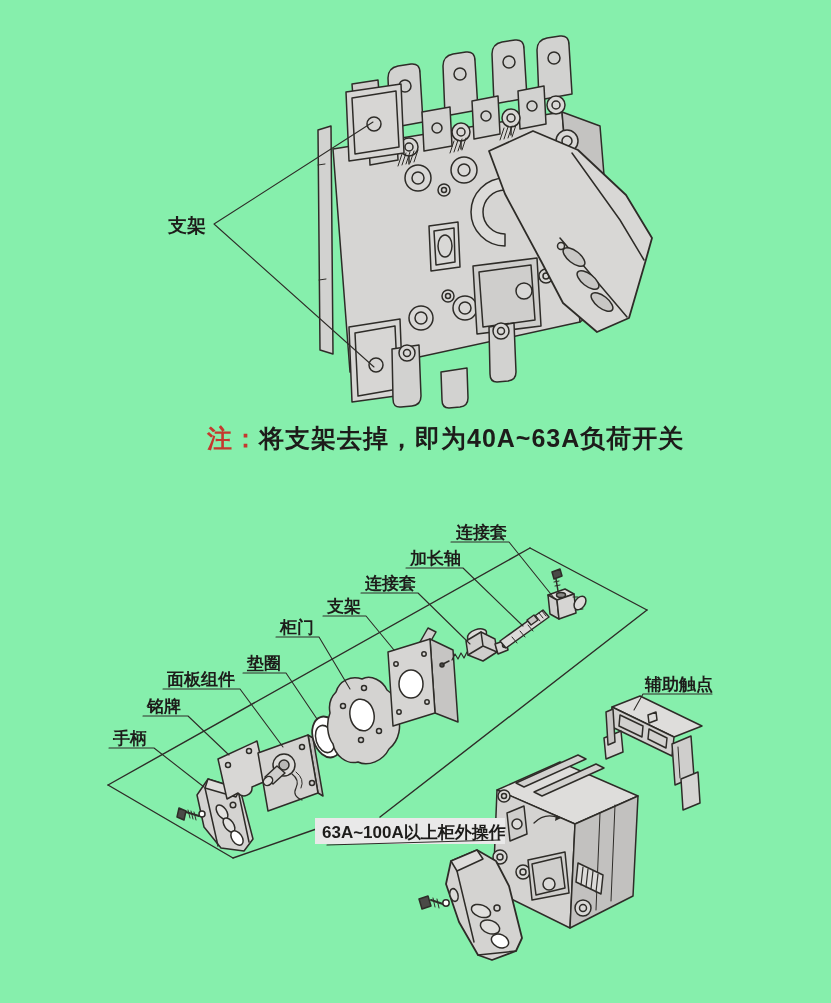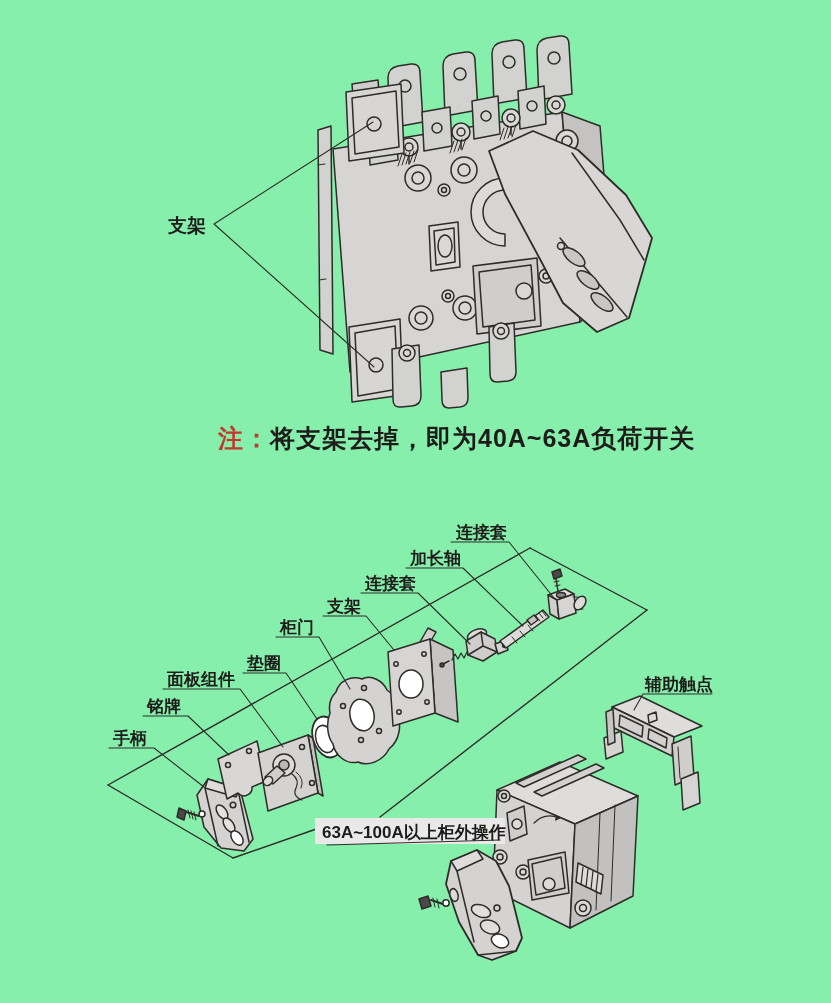--- a/index.html
+++ b/index.html
@@ -1,20 +1,20 @@
 <!DOCTYPE html>
 <html><head>
 <meta charset="utf-8">
 <style>
   html,body{margin:0;padding:0;background:#cfcfcf;}
   .page{position:relative;width:831px;height:1003px;background:#86efac;overflow:hidden;
         font-family:"Liberation Sans",sans-serif;}
   .page svg{position:absolute;left:0;top:0;}
   svg text{font-family:"Liberation Sans",sans-serif;font-weight:bold;fill:#1d1c1a;}
-  .note{position:absolute;left:218px;top:422px;font-size:25px;font-weight:bold;
+  .note{position:absolute;left:207px;top:422px;font-size:25px;font-weight:bold;
         color:#1d1c1a;letter-spacing:1px;white-space:nowrap;}
   .note .red{color:#c5382e;}
 </style>
 </head>
 <body>
 
 <div class="page">
 
 <svg width="831" height="1003" viewBox="0 0 831 1003">
 

